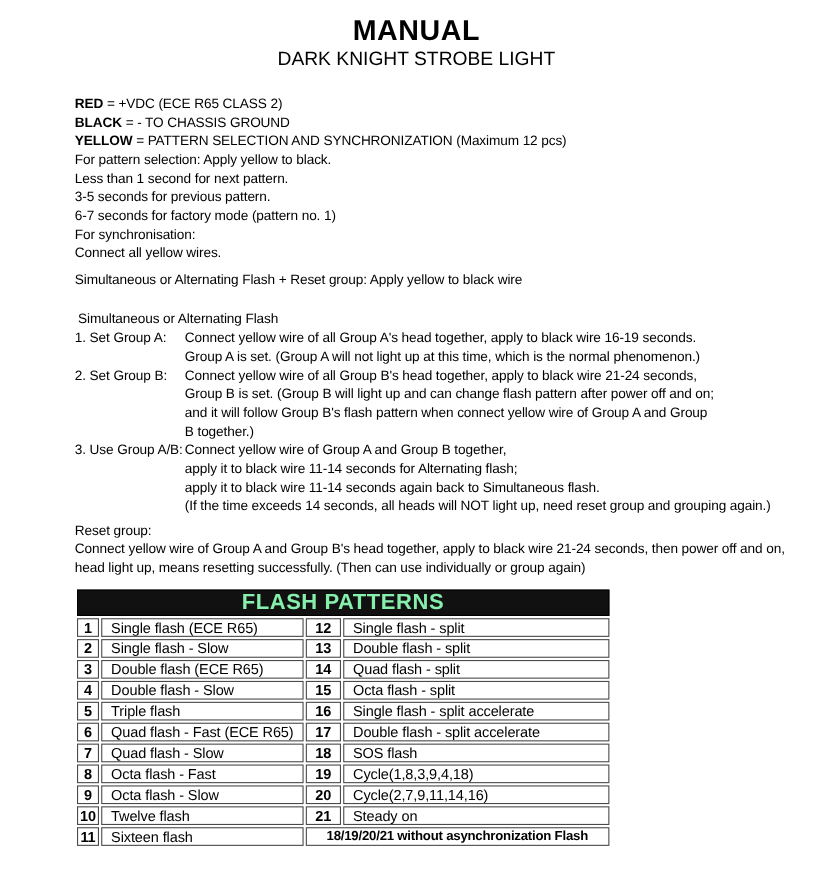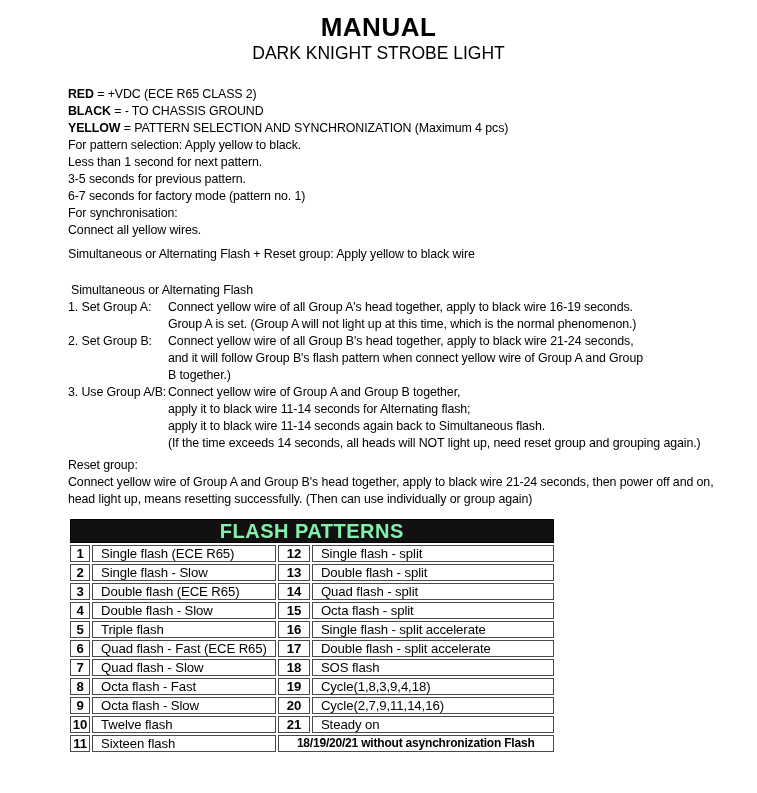--- a/index.html
+++ b/index.html
@@ -104,21 +104,21 @@
 <div class="page">
 
   <h1 class="doc-title">MANUAL</h1>
   <h2 class="doc-subtitle">DARK KNIGHT STROBE LIGHT</h2>
 
   <div class="content">
 
     <div>
       <div class="line"><span class="wire-name">RED</span> <span>= +VDC (ECE R65 CLASS 2)</span></div>
       <div class="line"><span class="wire-name">BLACK</span> <span>= - TO CHASSIS GROUND</span></div>
-      <div class="line"><span class="wire-name">YELLOW</span> <span>= PATTERN SELECTION AND SYNCHRONIZATION (Maximum 4 pcs)</span></div>
+      <div class="line"><span class="wire-name">YELLOW</span> <span>= PATTERN SELECTION AND SYNCHRONIZATION (Maximum 12 pcs)</span></div>
     </div>
 
     <div>
       <div class="line">For pattern selection: Apply yellow to black.</div>
       <div class="line">Less than 1 second for next pattern.</div>
       <div class="line">3-5 seconds for previous pattern.</div>
       <div class="line">6-7 seconds for factory mode (pattern no. 1)</div>
       <div class="line">For synchronisation:</div>
       <div class="line">Connect all yellow wires.</div>
     </div>
@@ -133,20 +133,21 @@
         <div>
           <div class="line">Connect yellow wire of all Group A's head together, apply to black wire 16-19 seconds.</div>
           <div class="line">Group A is set. (Group A will not light up at this time, which is the normal phenomenon.)</div>
         </div>
       </div>
 
       <div class="step">
         <div class="step-label">2. Set Group B:</div>
         <div>
           <div class="line">Connect yellow wire of all Group B's head together, apply to black wire 21-24 seconds,</div>
+          <div class="line">Group B is set. (Group B will light up and can change flash pattern after power off and on;</div>
           <div class="line">and it will follow Group B's flash pattern when connect yellow wire of Group A and Group</div>
           <div class="line">B together.)</div>
         </div>
       </div>
 
       <div class="step">
         <div class="step-label">3. Use Group A/B:</div>
         <div>
           <div class="line">Connect yellow wire of Group A and Group B together,</div>
           <div class="line">apply it to black wire 11-14 seconds for Alternating flash;</div>

